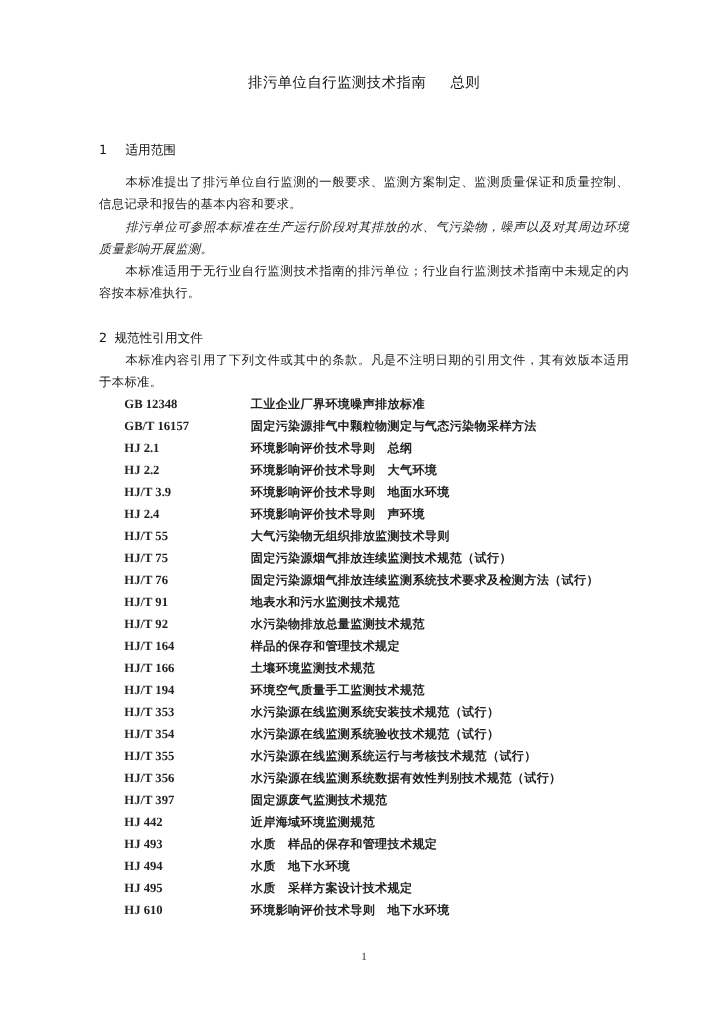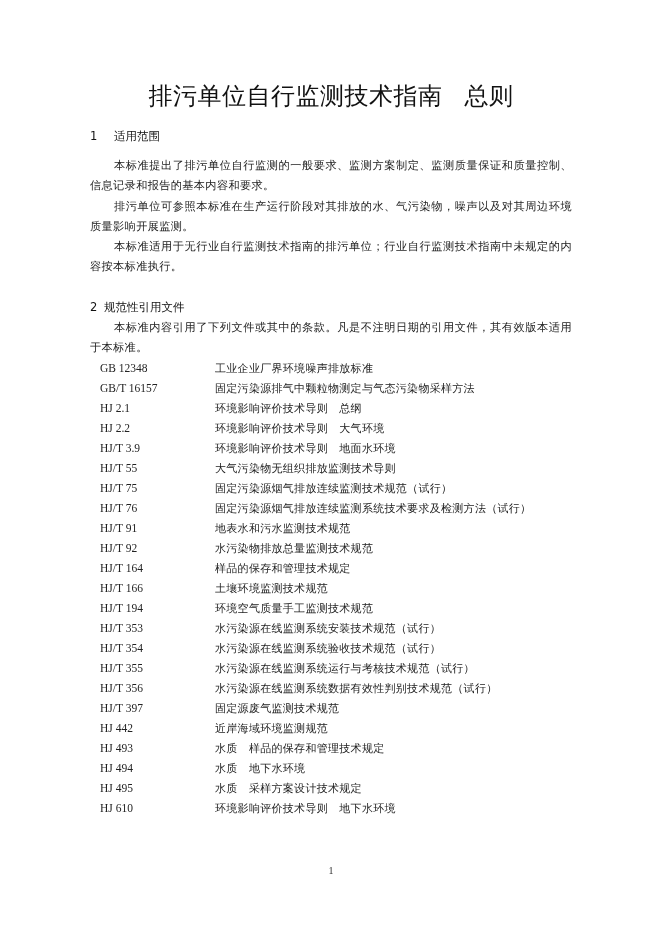--- a/index.html
+++ b/index.html
@@ -17,24 +17,24 @@
     }
     .page {
       position: absolute;
       left: 0; top: 0;
       width: 662px; height: 936px;
       background: #fff;
     }
     .title {
       position: absolute;
       left: 0; right: 0;
-      top: 80px;
+      top: 66px;
       text-align: center;
       font-family: "DejaVu Sans", "Liberation Sans", sans-serif;
-      font-size: 24px;
+      font-size: 13px;
       letter-spacing: 0.5px;
       color: #111;
     }
     .title .gap { display: inline-block; width: 22px; }
     .section-heading {
       position: absolute;
       left: 90px;
       font-family: "DejaVu Sans", "Liberation Sans", sans-serif;
       font-size: 11.5px;
       color: #111;
@@ -49,28 +49,29 @@
       left: 90px;
       width: 482px;
       font-size: 11.2px;
       line-height: 20.2px;
       text-indent: 24px;
       color: #222;
       letter-spacing: 0.35px;
       text-align: justify;
     }
     .p1 { top: 156px; }
-    .p2 { top: 197px; }
+    .p2 { top: 197px; font-style: italic; }
     .p3 { top: 237px; }
     .p4 { top: 318px; }
     .refs {
       position: absolute;
-      left: 100px;
+      left: 113px;
       top: 358px;
       width: 480px;
+      font-weight: bold;
     }
     .ref-row {
       height: 20px;
       line-height: 20px;
       font-size: 11px;
       color: #222;
       white-space: nowrap;
     }
     .ref-code {
       display: inline-block;
@@ -125,20 +126,23 @@
       <div class="ref-row">
     <span class="ref-code">HJ 2.1</span><span class="ref-title">环境影响评价技术导则　总纲</span>
   </div>
       <div class="ref-row">
     <span class="ref-code">HJ 2.2</span><span class="ref-title">环境影响评价技术导则　大气环境</span>
   </div>
       <div class="ref-row">
     <span class="ref-code">HJ/T 3.9</span><span class="ref-title">环境影响评价技术导则　地面水环境</span>
   </div>
       <div class="ref-row">
+    <span class="ref-code">HJ 2.4</span><span class="ref-title">环境影响评价技术导则　声环境</span>
+  </div>
+      <div class="ref-row">
     <span class="ref-code">HJ/T 55</span><span class="ref-title">大气污染物无组织排放监测技术导则</span>
   </div>
       <div class="ref-row">
     <span class="ref-code">HJ/T 75</span><span class="ref-title">固定污染源烟气排放连续监测技术规范（试行）</span>
   </div>
       <div class="ref-row">
     <span class="ref-code">HJ/T 76</span><span class="ref-title">固定污染源烟气排放连续监测系统技术要求及检测方法（试行）</span>
   </div>
       <div class="ref-row">
     <span class="ref-code">HJ/T 91</span><span class="ref-title">地表水和污水监测技术规范</span>

